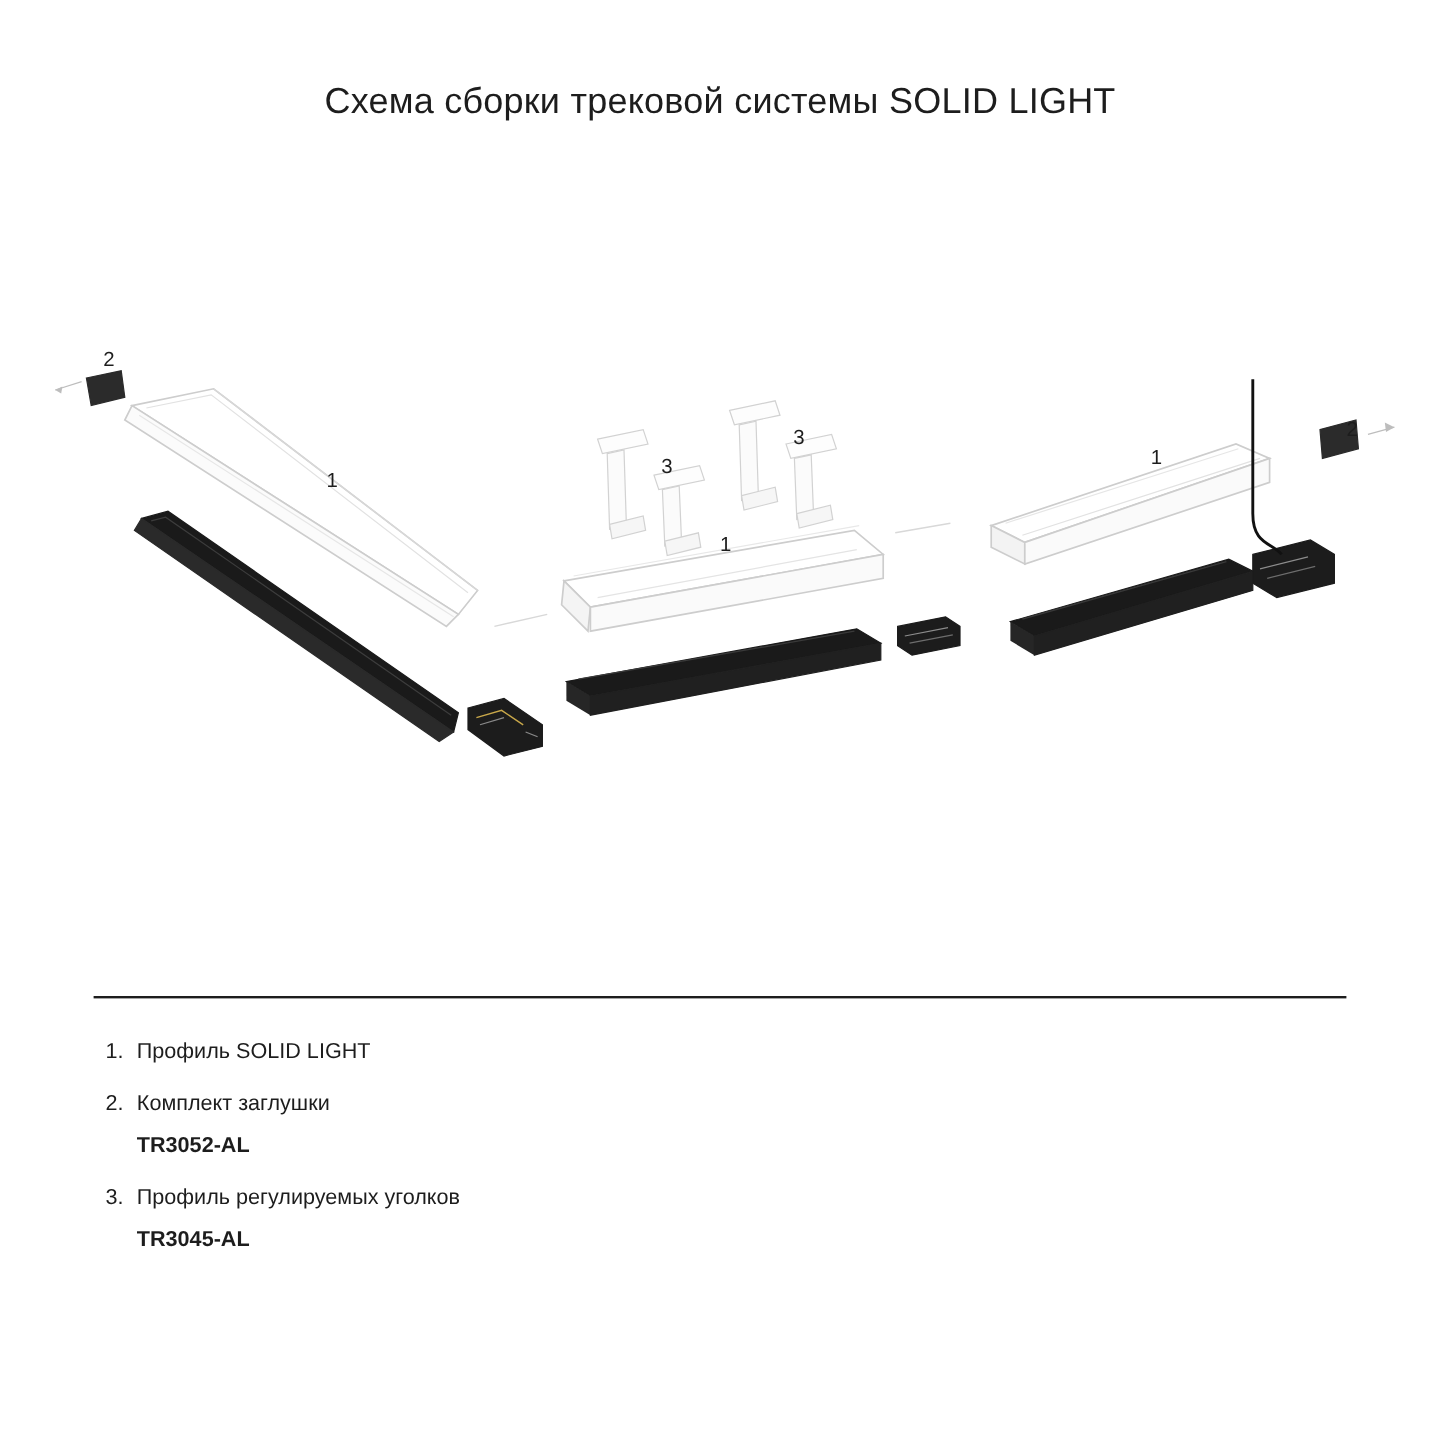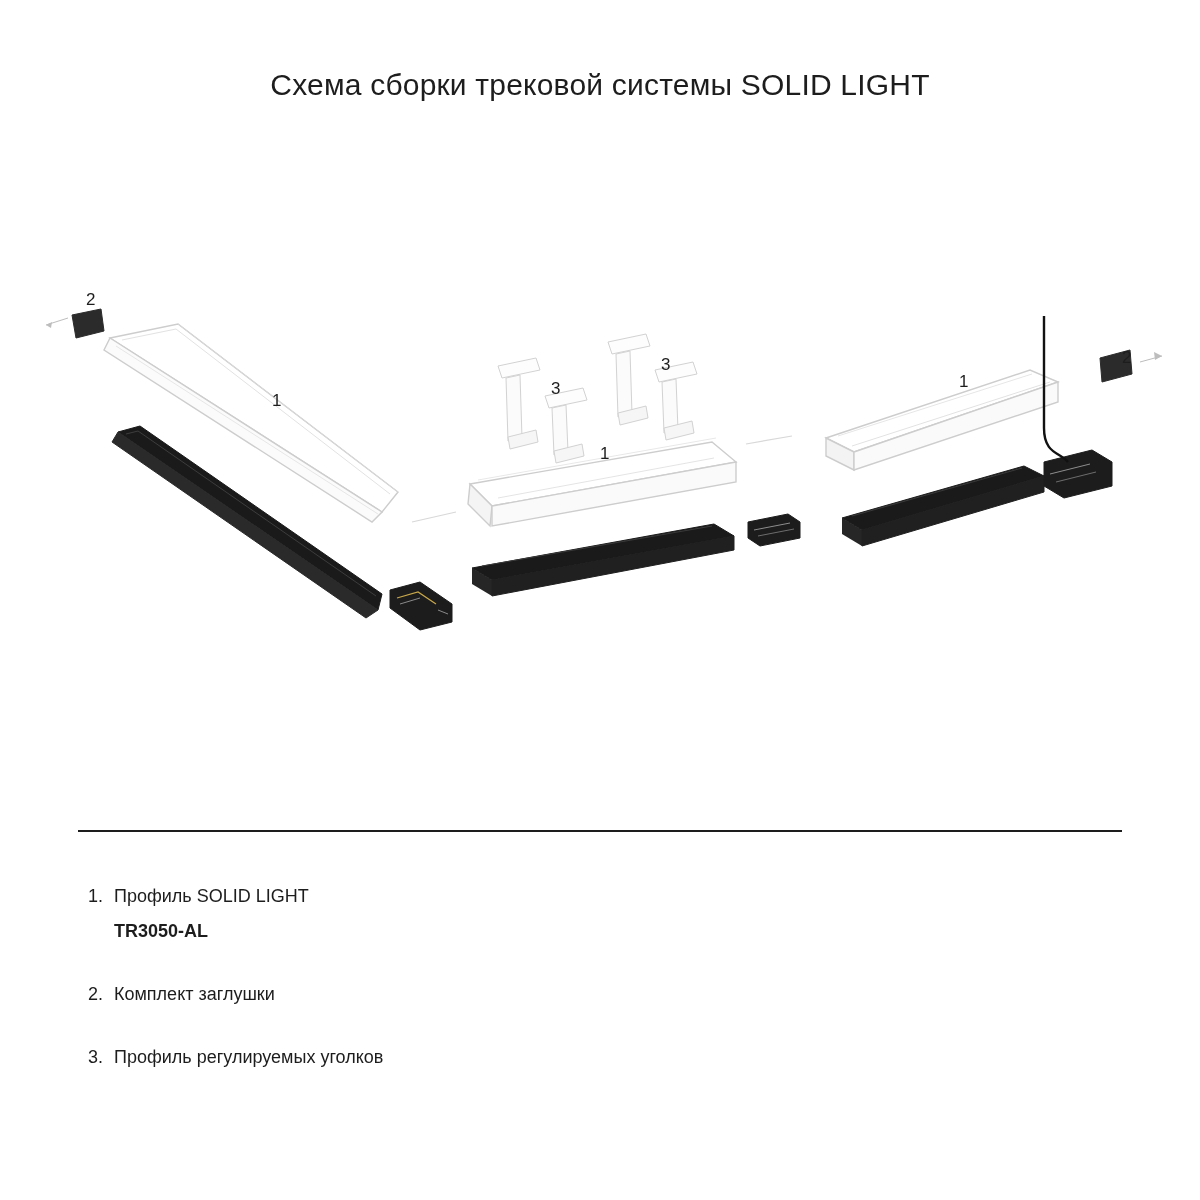--- a/index.html
+++ b/index.html
@@ -70,21 +70,20 @@
     font-size: 18px;
     color: #1d1d1d;
   }
   .legend-num {
     width: 26px;
     flex: 0 0 26px;
     font-size: 18px;
   }
   .legend-label {
     font-size: 18px;
-    margin-top: 20px;
   }
   .legend-code {
     margin-top: 14px;
     margin-left: 26px;
     font-size: 18px;
     font-weight: bold;
     color: #1d1d1d;
   }
 </style>
 </head>
@@ -207,32 +206,33 @@
 
   <div class="divider"></div>
 
   <div class="legend">
 
     <div class="legend-item">
       <div class="legend-line">
         <span class="legend-num">1.</span>
         <span class="legend-label">Профиль SOLID LIGHT</span>
       </div>
-      <div class="legend-code">TR3050-AL</div>
     </div>
 
     <div class="legend-item">
       <div class="legend-line">
         <span class="legend-num">2.</span>
         <span class="legend-label">Комплект заглушки</span>
       </div>
+      <div class="legend-code">TR3052-AL</div>
     </div>
 
     <div class="legend-item">
       <div class="legend-line">
         <span class="legend-num">3.</span>
         <span class="legend-label">Профиль регулируемых уголков</span>
       </div>
+      <div class="legend-code">TR3045-AL</div>
     </div>
 
   </div>
 
 </div>
 
 </body></html>

